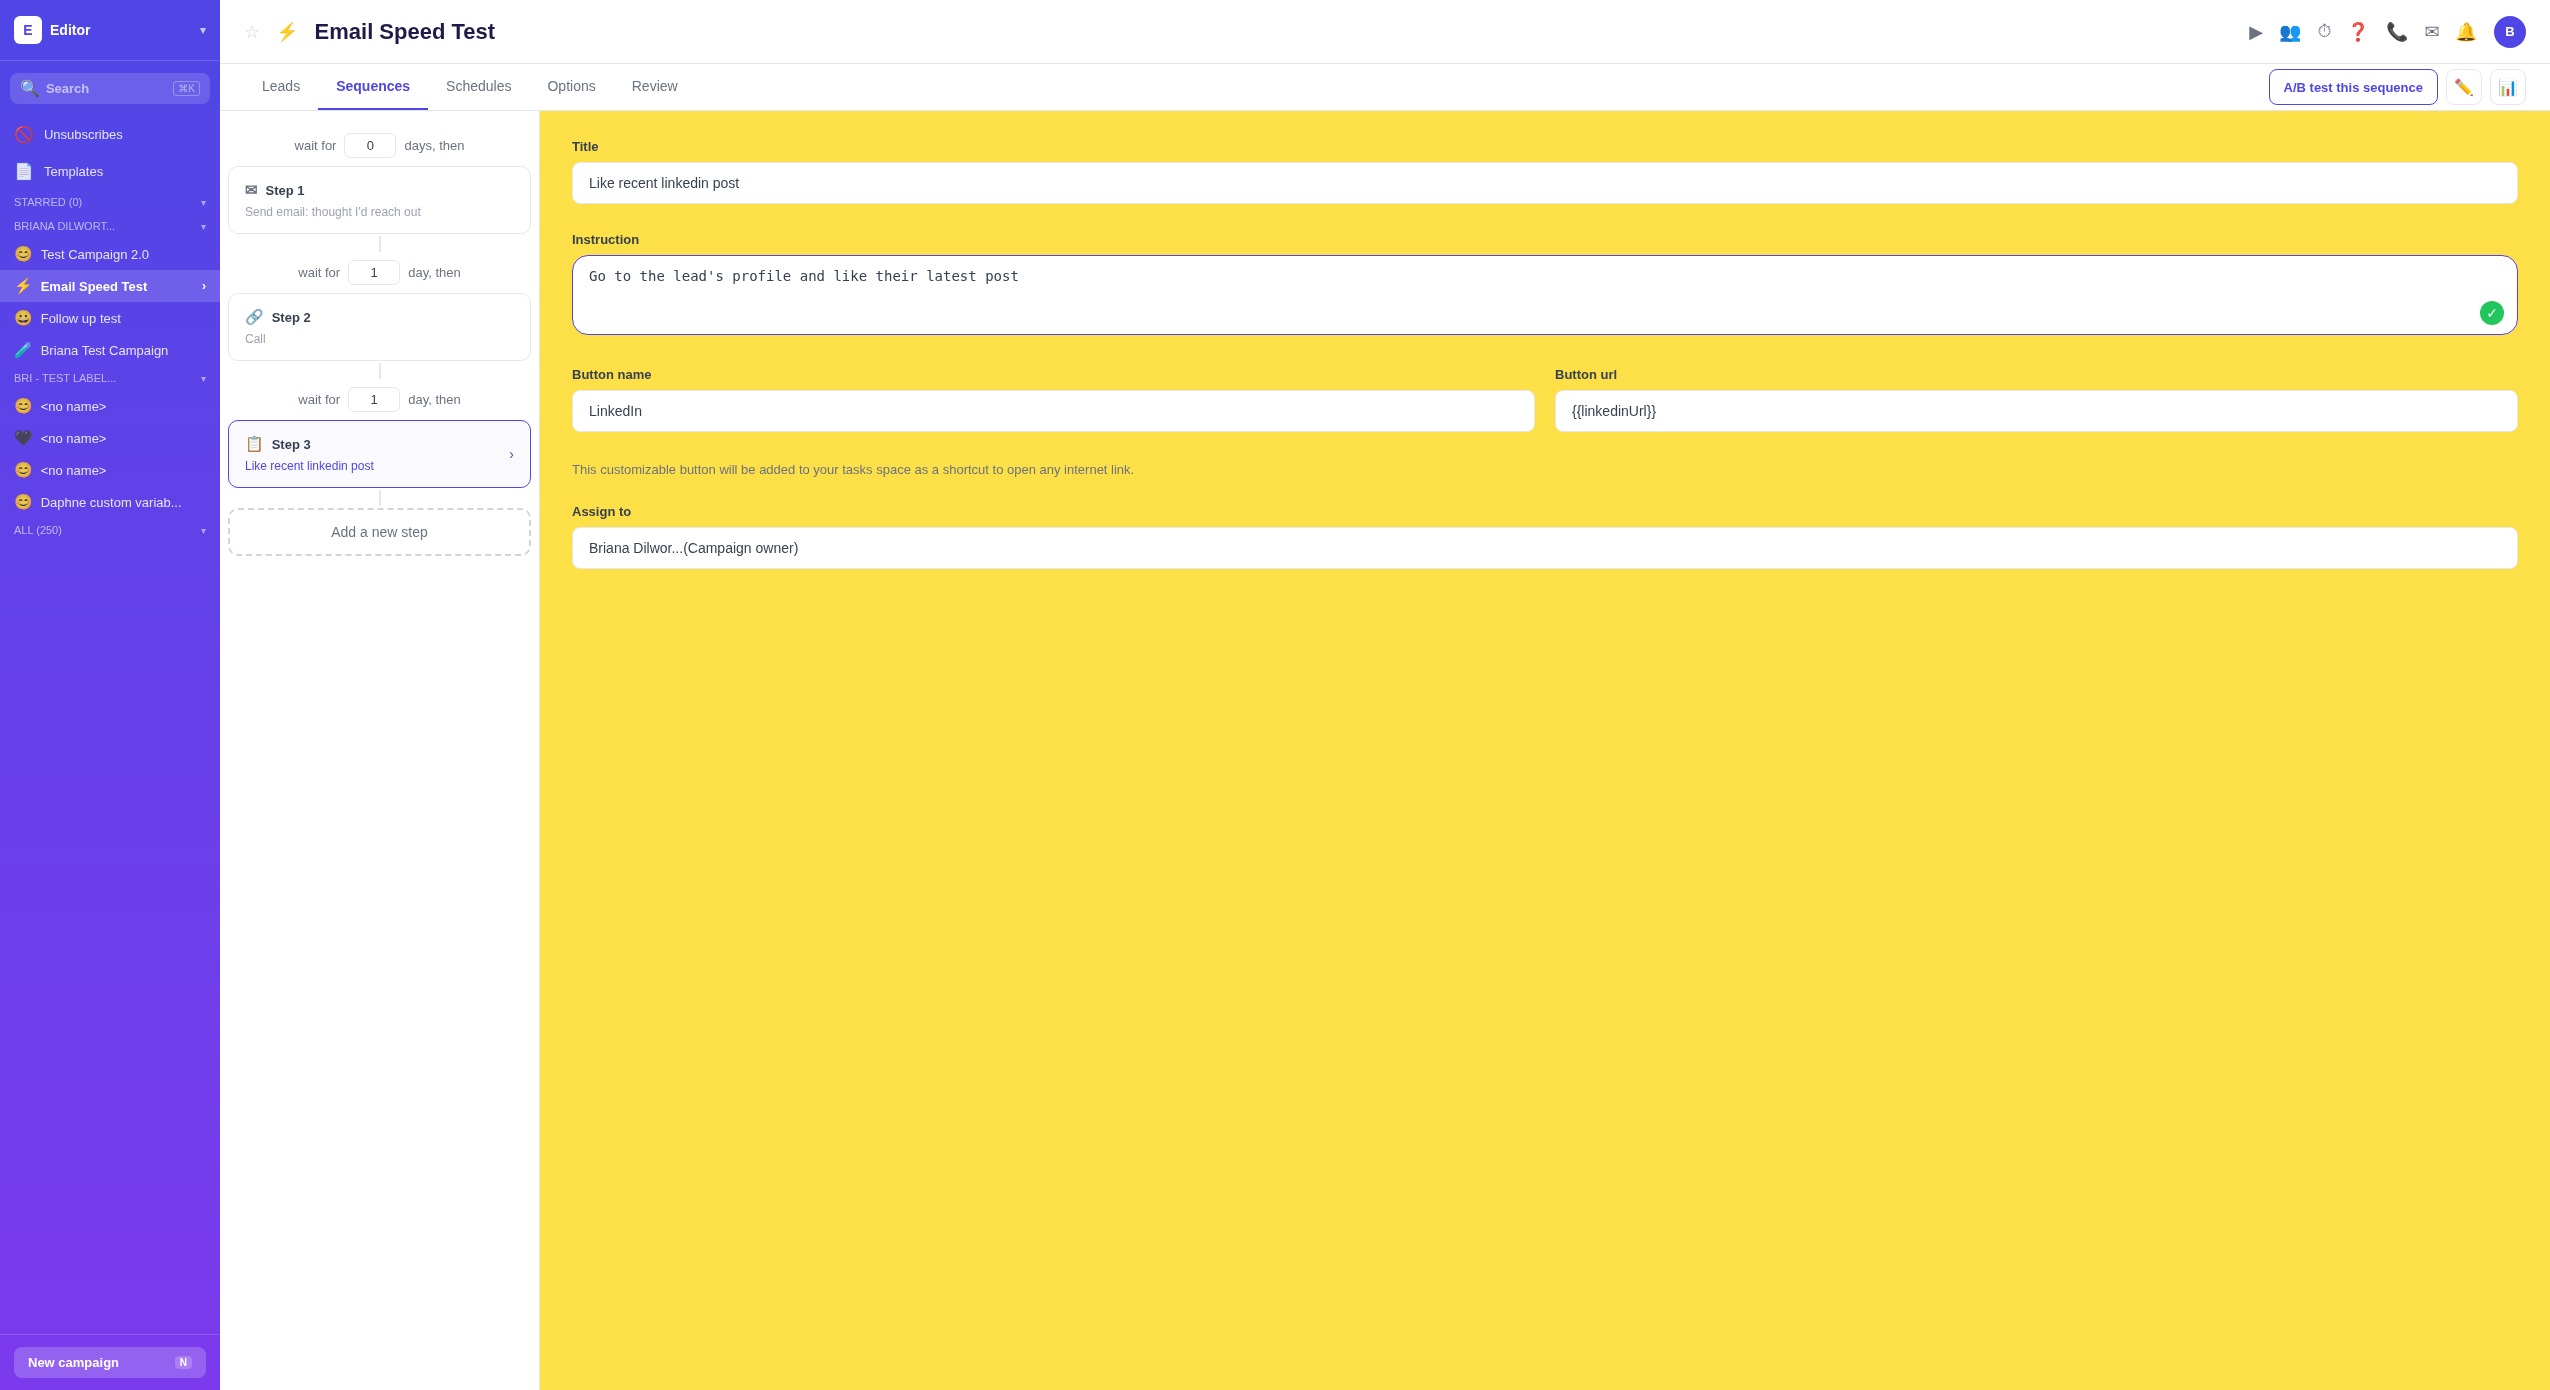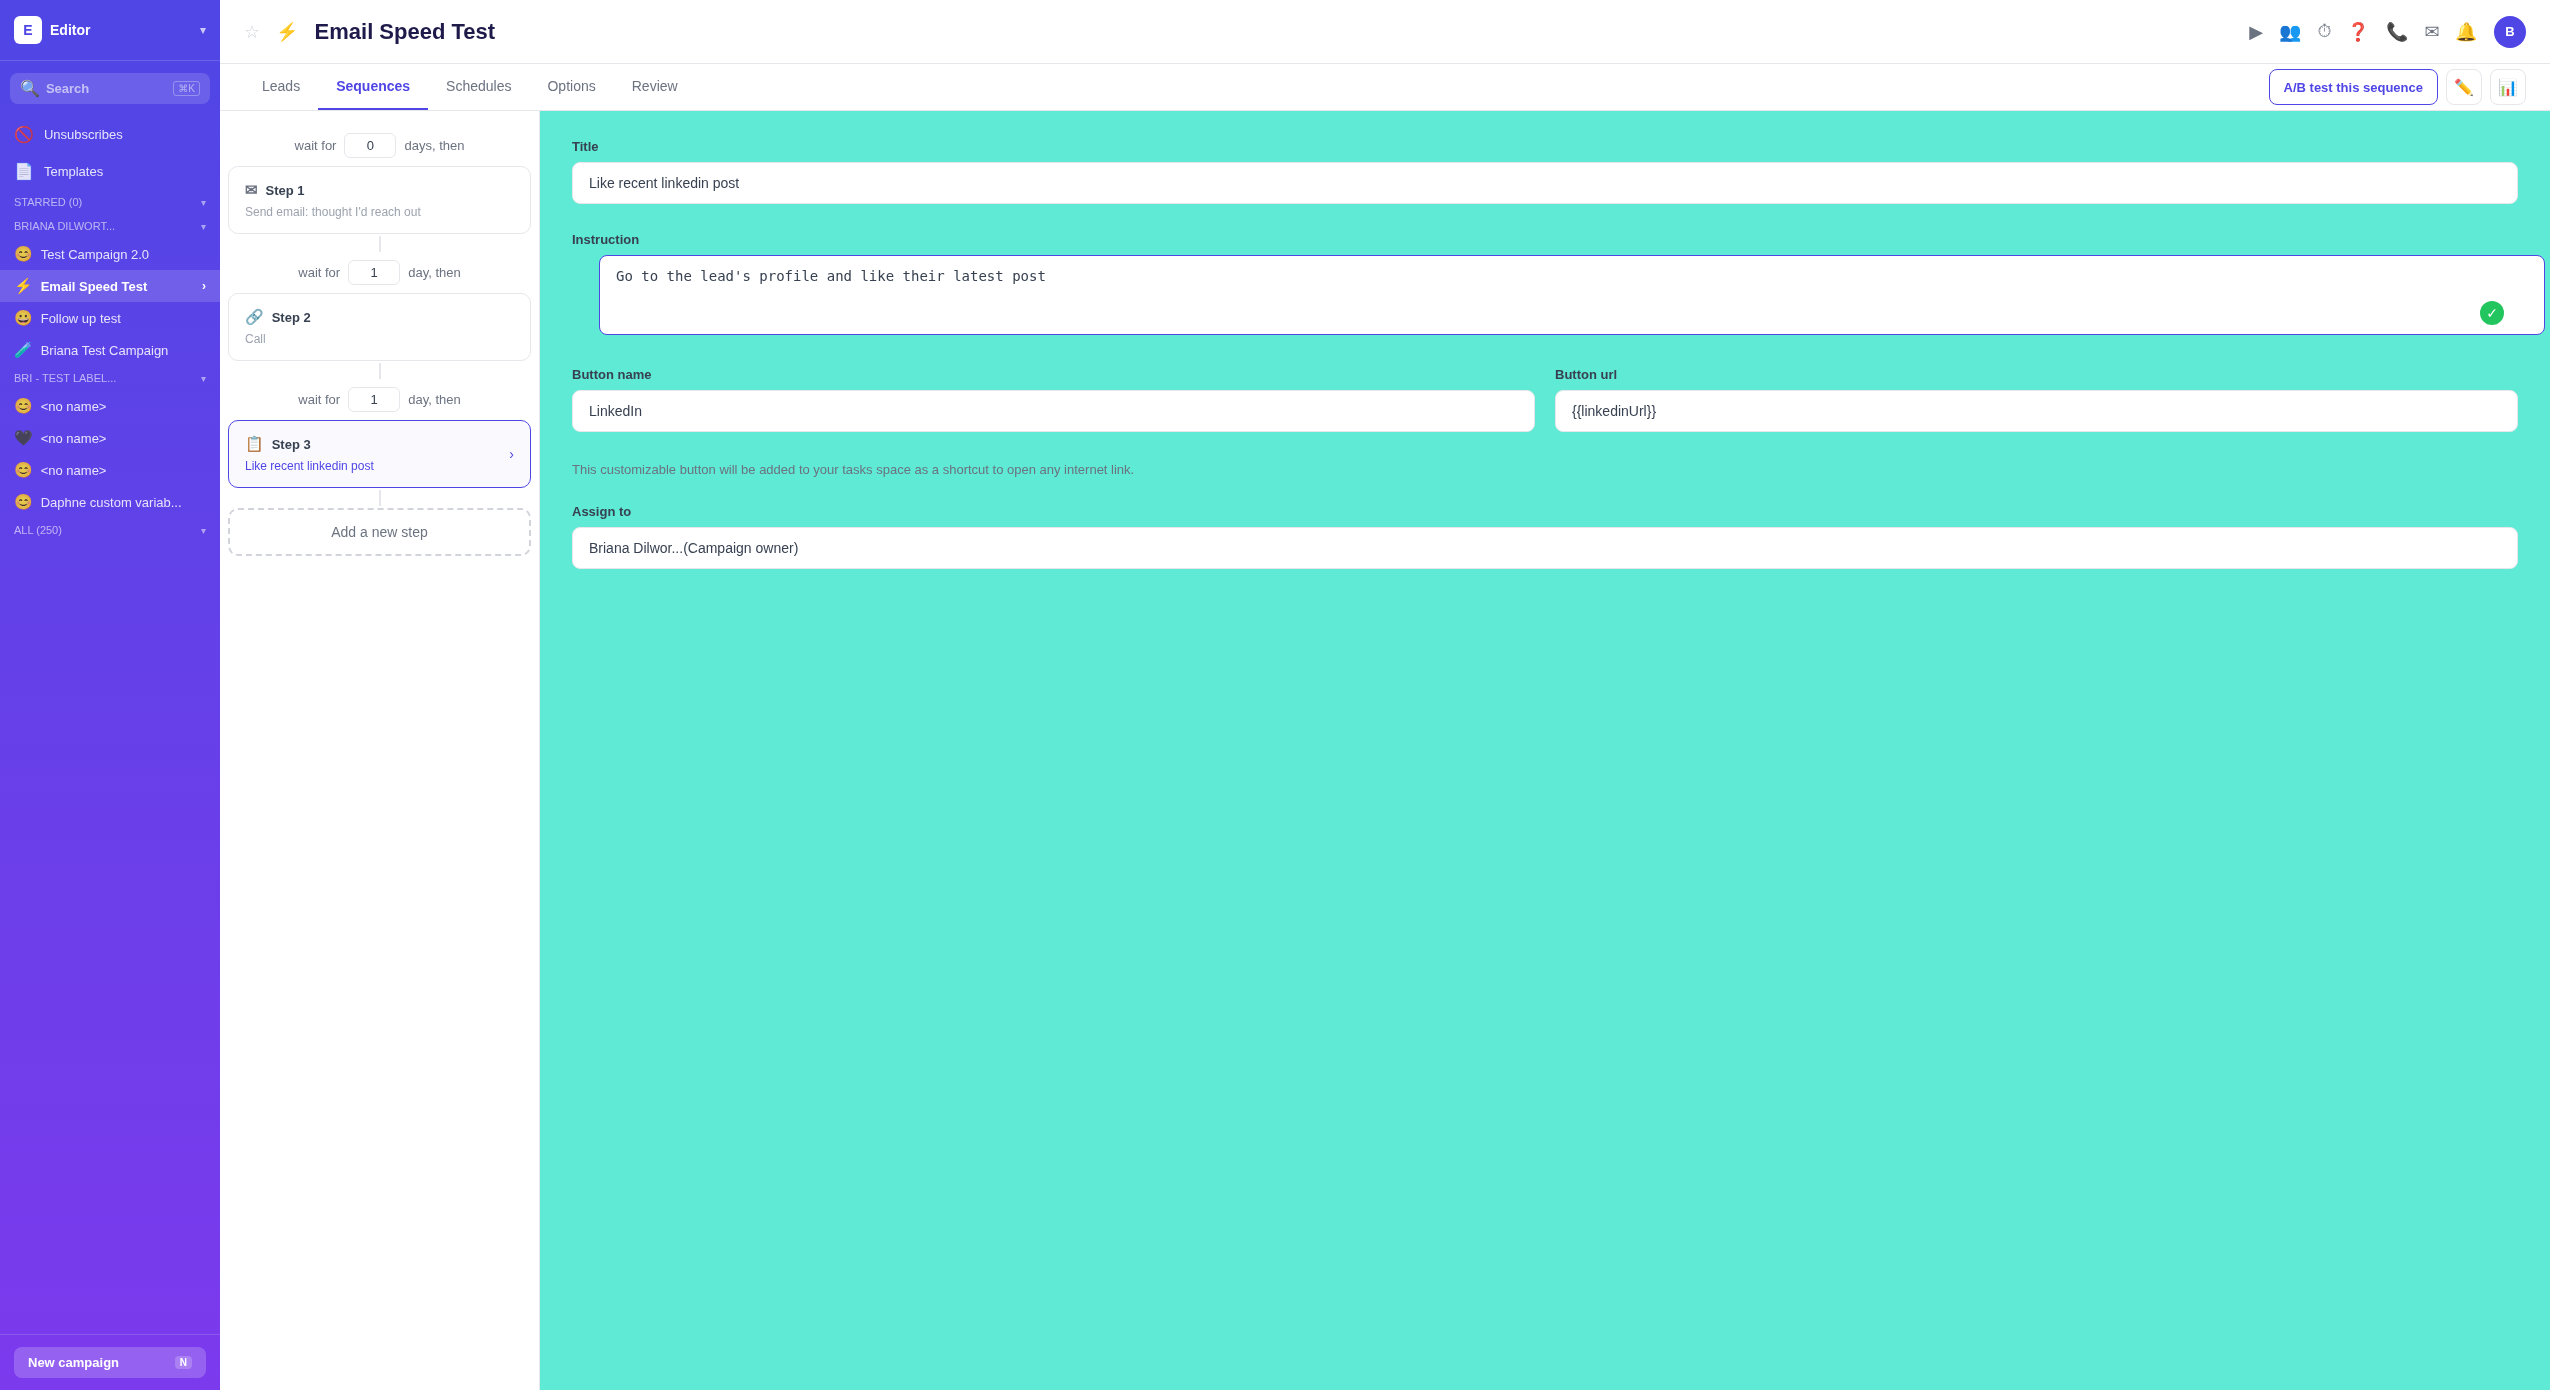--- a/index.html
+++ b/index.html
@@ -223,46 +223,45 @@
       cursor: pointer; background: transparent;
       width: 100%;
       transition: all 0.15s;
     }
 
     
     .detail-panel {
       flex: 1;
       overflow-y: auto;
       padding: 28px 32px;
-      background: #5eead4;
+      background: #fde047;
     }
 
     .field-group { margin-bottom: 28px; }
     .field-label {
       font-size: 13px; font-weight: 600; color: #374151;
       margin-bottom: 8px; display: block;
     }
     .field-input {
       width: 100%;
       border: 1.5px solid #e5e7eb;
       border-radius: 8px;
       padding: 12px 16px;
       font-size: 14px; color: #374151;
       background: white; outline: none;
     }
     .field-textarea {
       width: 100%;
       border: 1.5px solid #4f46e5;
-      border-radius: 8px;
+      border-radius: 16px;
       padding: 12px 60px 12px 16px;
       font-size: 14px; color: #374151;
       background: white; outline: none;
       resize: none; min-height: 80px;
       position: relative;
-      margin-left: 27px;
     }
     .textarea-wrapper { position: relative; }
     .textarea-circle {
       position: absolute; right: 14px; bottom: 14px;
       width: 24px; height: 24px;
       background: #22c55e; border-radius: 50%;
       display: flex; align-items: center; justify-content: center;
       color: white; font-size: 14px;
     }
 

